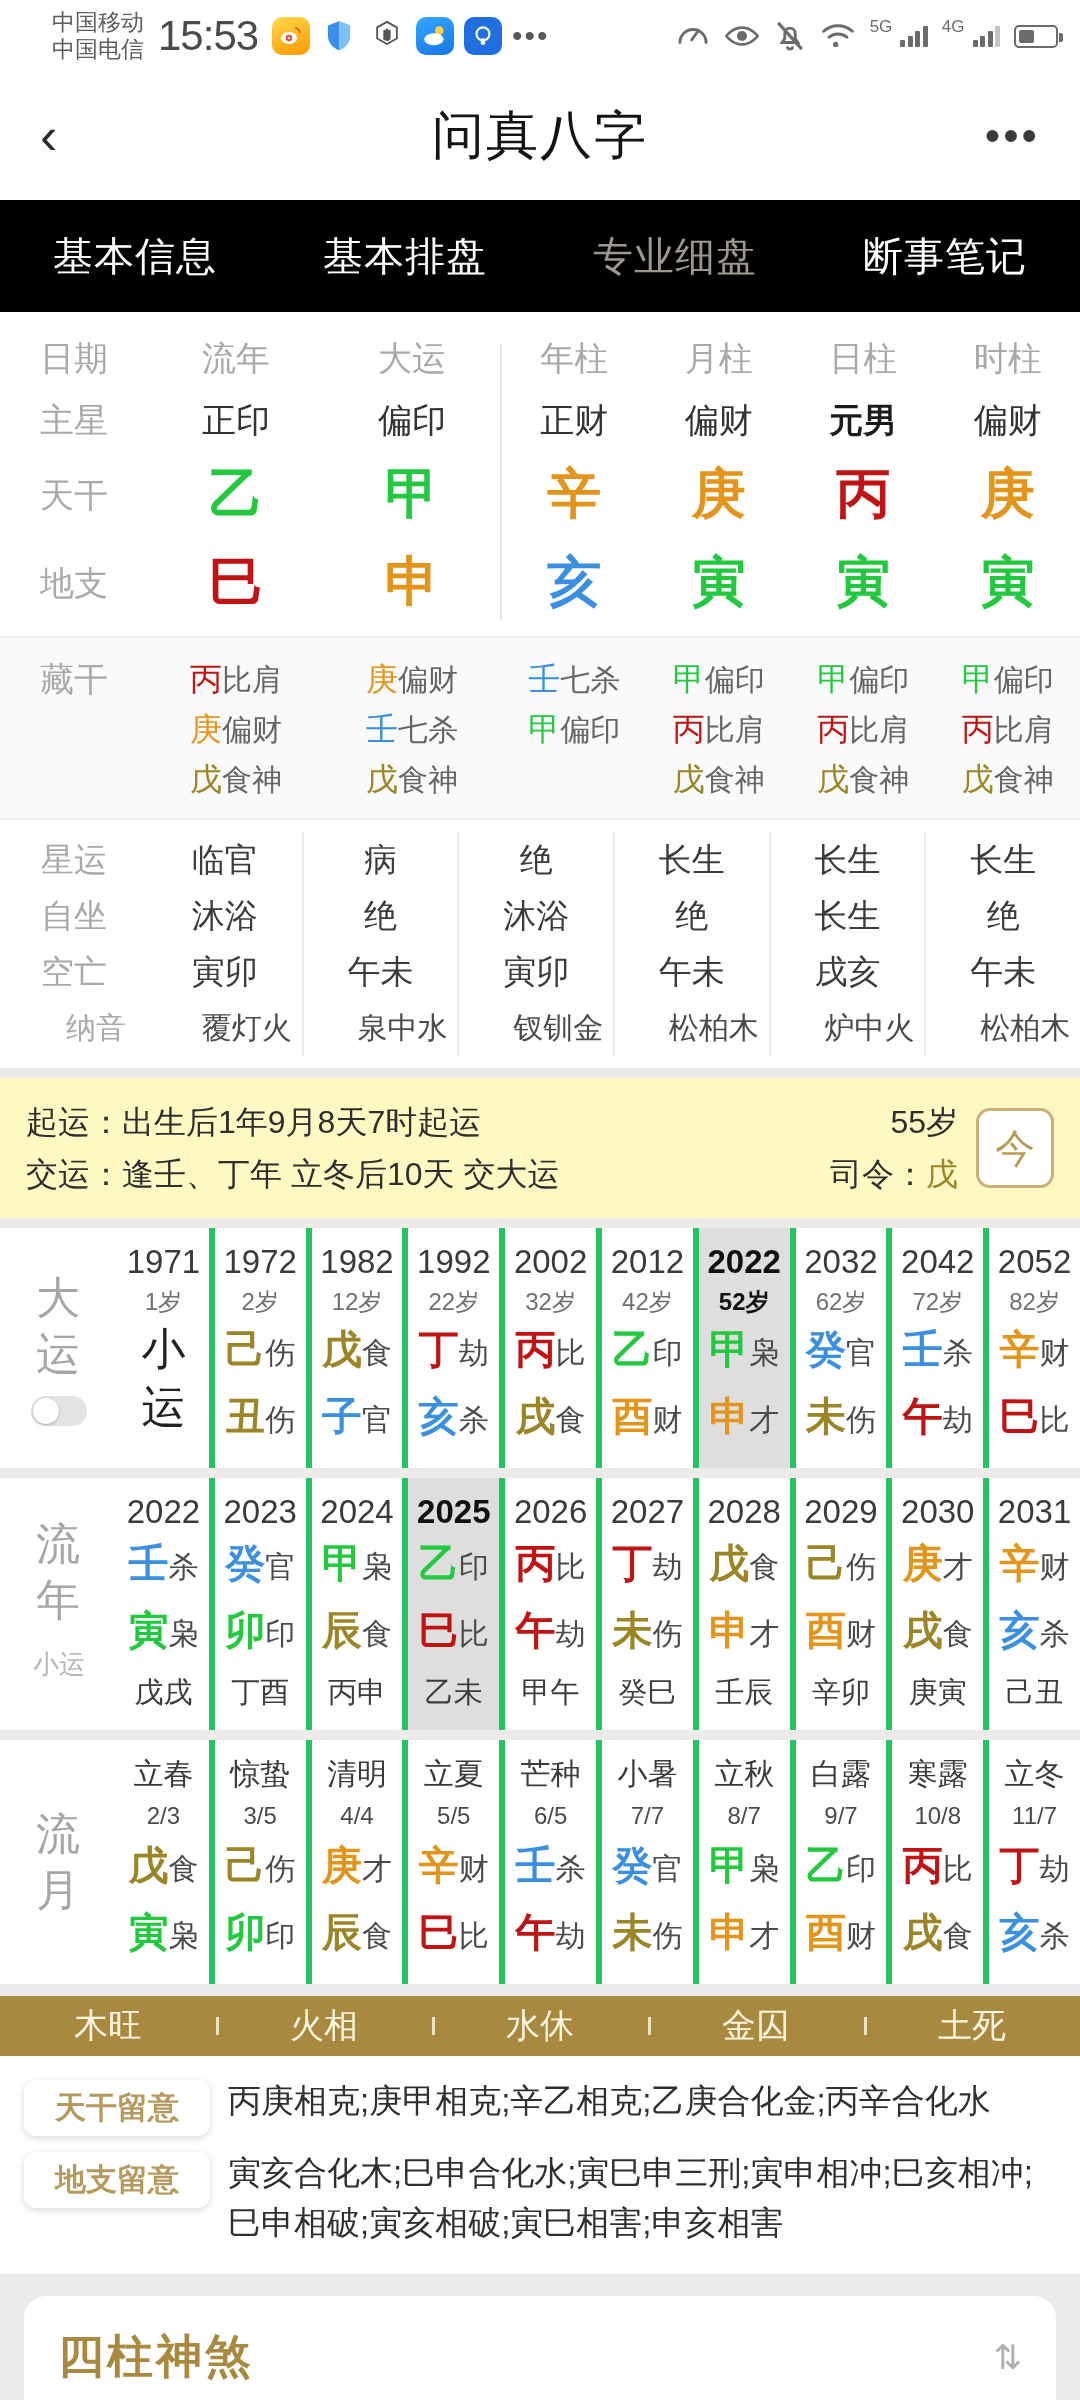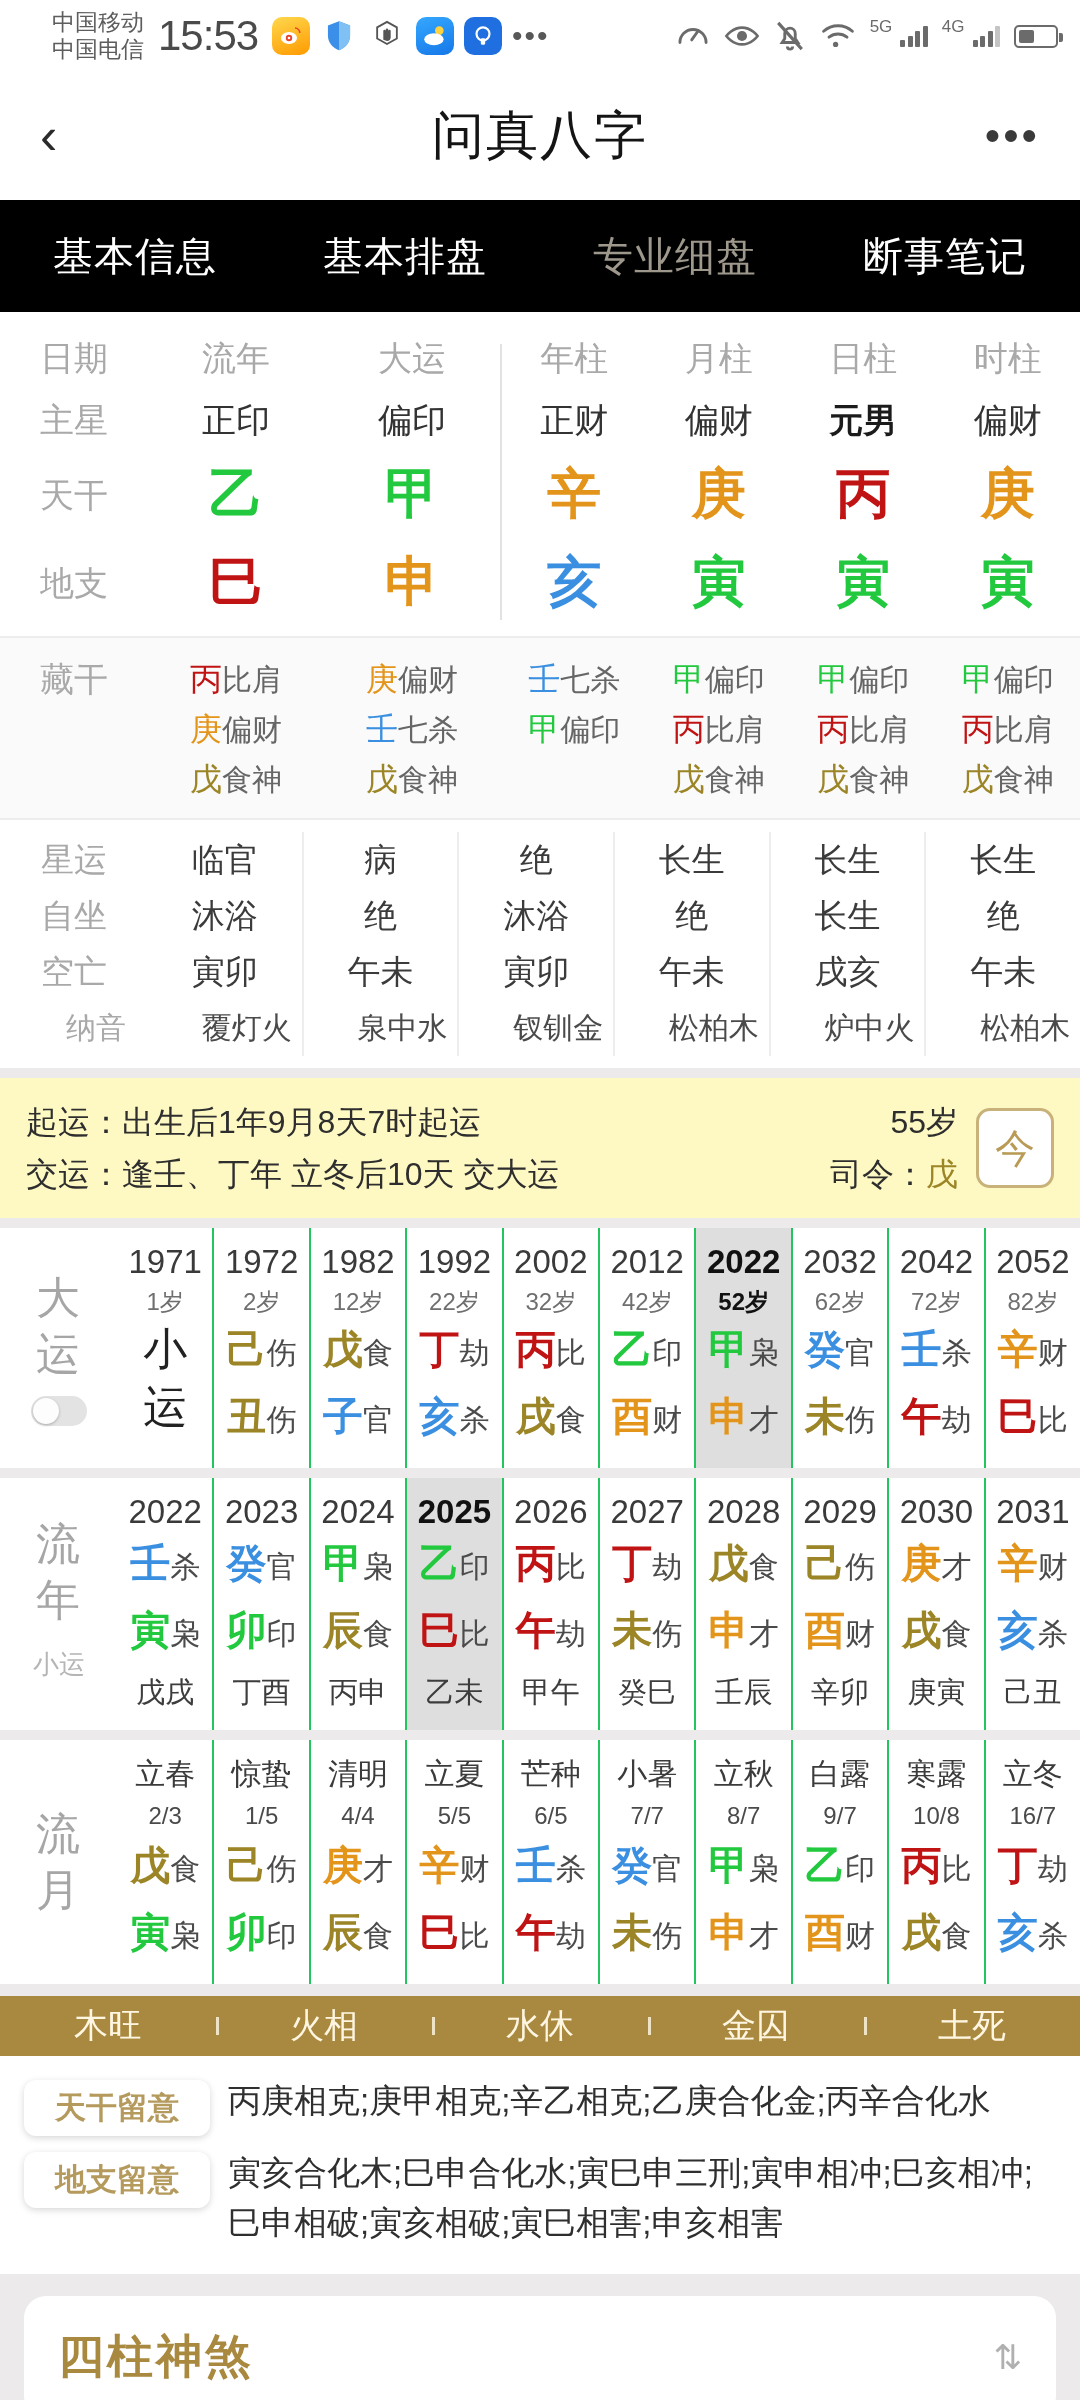--- a/index.html
+++ b/index.html
@@ -96,21 +96,21 @@
   .strip { background:#fff; margin-top:10px; display:flex; }
   .strip-label { width:118px; flex:none; display:flex; flex-direction:column;
                  align-items:center; justify-content:center; color:#a6a6a6;
                  font-size:44px; line-height:56px; letter-spacing:2px;}
   .strip-label .sub { font-size:26px; color:#b5b5b5; margin-top:8px; letter-spacing:0;}
   .toggle { width:56px; height:30px; border-radius:16px; background:#e3e3e3;
             position:relative; margin-top:14px; }
   .toggle::after{content:""; position:absolute; left:2px; top:2px; width:26px;height:26px;
             border-radius:50%; background:#fdfdfd; box-shadow:0 1px 3px rgba(0,0,0,.25);}
   .strip-cols { flex:1; display:flex; }
-  .scol { flex:1; text-align:center; border-left:2px solid #22c55e; padding: 12px 0 14px 0; }
+  .scol { flex:1; text-align:center; border-left:6px solid #22c55e; padding: 12px 0 14px 0; }
   .scol:first-child { border-left:none; }
   .scol.active { background:#dedede; }
   .sy { font-size:33px; color:#3a3a3a; line-height:44px;}
   .sy.b { font-weight:700; color:#111; }
   .sage { font-size:24px; color:#6f6f6f; line-height:36px;}
   .sage.b { font-weight:700; color:#111; }
   .pair { line-height:58px; white-space:nowrap; }
   .pair .g { font-size:40px; font-weight:700; }
   .pair .s { font-size:30px; color:#4b4b4b; }
   .xiaoyun { font-size:29px; color:#3d3d3d; line-height:48px;}
@@ -551,21 +551,21 @@
     </div>
     <div class="strip-cols" id="liuyuecols">
         <div class="scol">
           <div class="solar">立春</div>
           <div class="soldate">2/3</div>
           <div class="pair"><span class="g c-earth">戊</span><span class="s">食</span></div>
           <div class="pair"><span class="g c-wood">寅</span><span class="s">枭</span></div>
         </div>
         <div class="scol">
           <div class="solar">惊蛰</div>
-          <div class="soldate">1/5</div>
+          <div class="soldate">3/5</div>
           <div class="pair"><span class="g c-earth">己</span><span class="s">伤</span></div>
           <div class="pair"><span class="g c-wood">卯</span><span class="s">印</span></div>
         </div>
         <div class="scol">
           <div class="solar">清明</div>
           <div class="soldate">4/4</div>
           <div class="pair"><span class="g c-metal">庚</span><span class="s">才</span></div>
           <div class="pair"><span class="g c-earth">辰</span><span class="s">食</span></div>
         </div>
         <div class="scol">
@@ -599,21 +599,21 @@
           <div class="pair"><span class="g c-metal">酉</span><span class="s">财</span></div>
         </div>
         <div class="scol">
           <div class="solar">寒露</div>
           <div class="soldate">10/8</div>
           <div class="pair"><span class="g c-fire">丙</span><span class="s">比</span></div>
           <div class="pair"><span class="g c-earth">戌</span><span class="s">食</span></div>
         </div>
         <div class="scol">
           <div class="solar">立冬</div>
-          <div class="soldate">16/7</div>
+          <div class="soldate">11/7</div>
           <div class="pair"><span class="g c-fire">丁</span><span class="s">劫</span></div>
           <div class="pair"><span class="g c-water">亥</span><span class="s">杀</span></div>
         </div>
       </div>
   </div>
 
   <div class="wuxing" id="wuxingbar" style="background: rgb(169, 137, 63);">
       <div class="wx">木旺</div>
       <div class="wx">火相</div>
       <div class="wx">水休</div>

